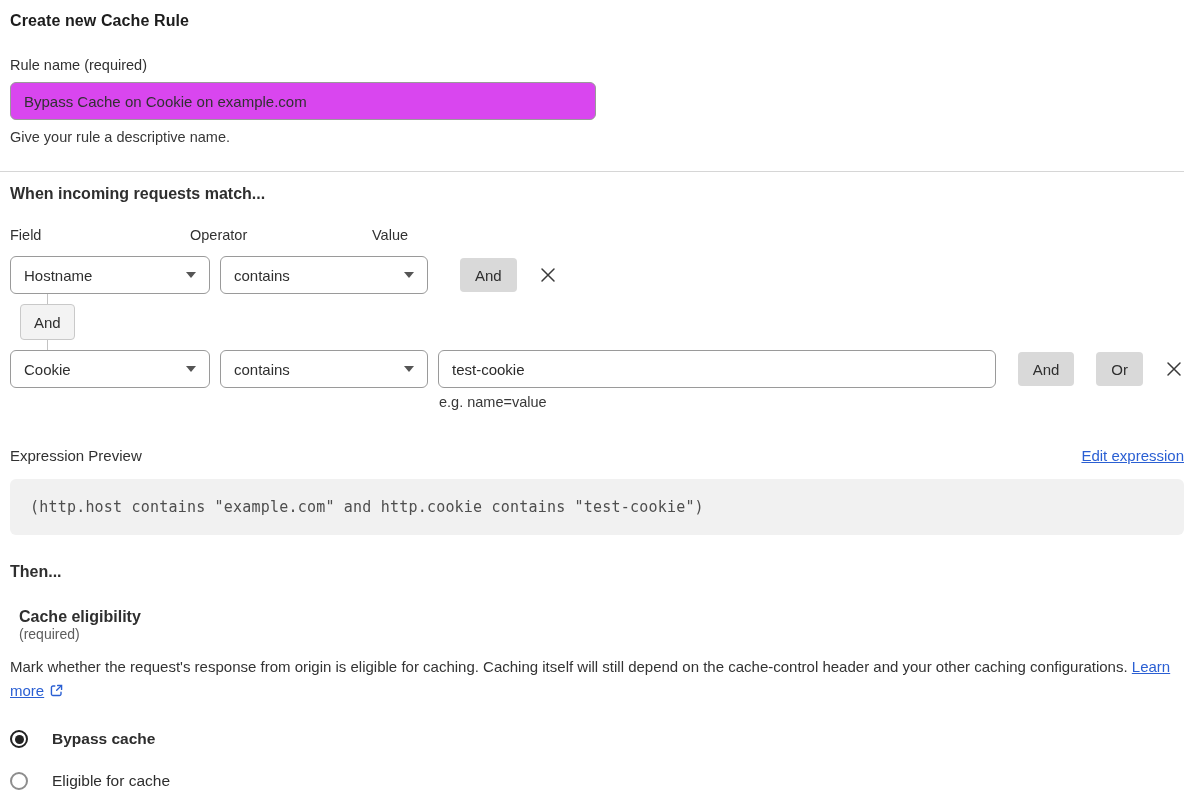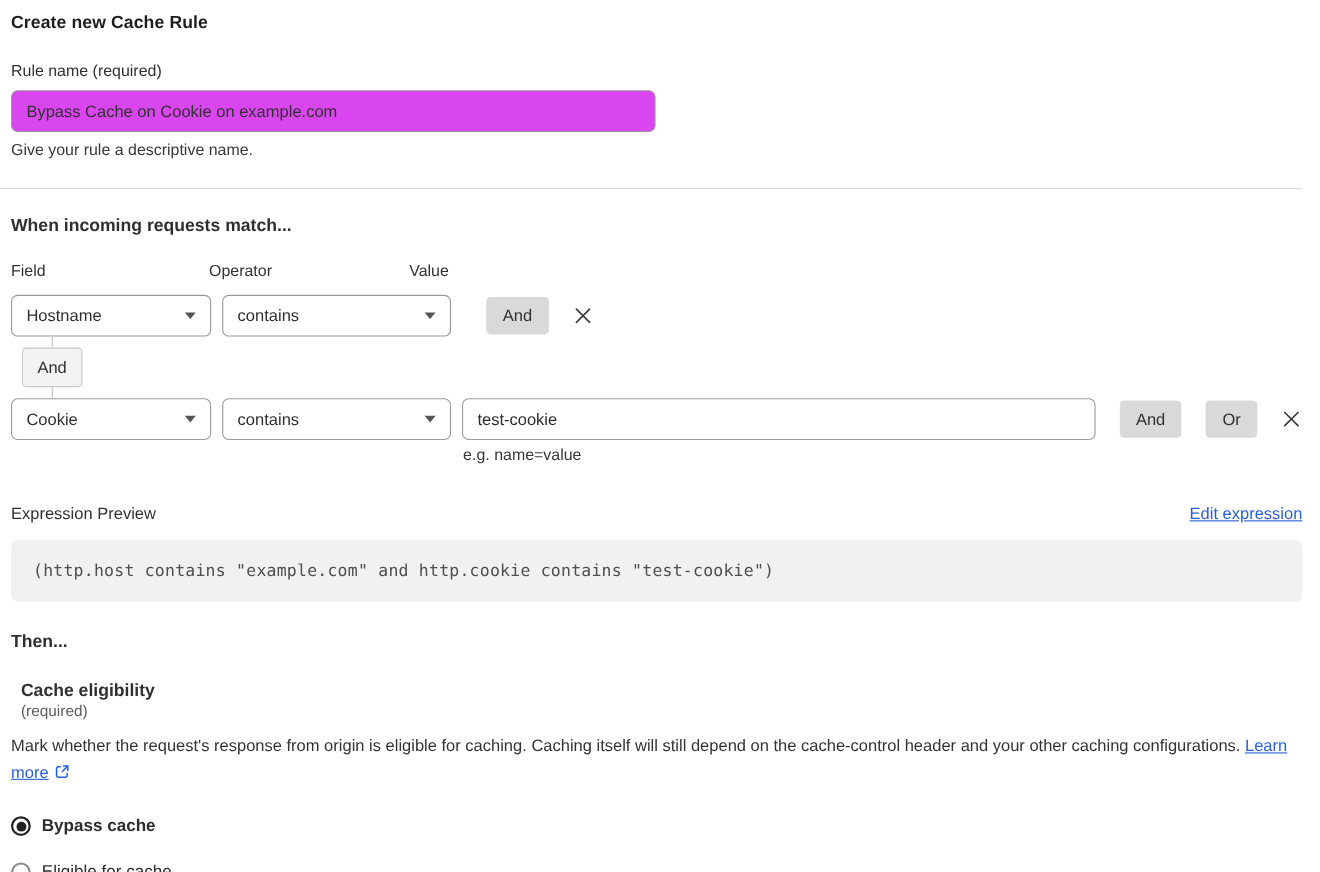--- a/index.html
+++ b/index.html
@@ -32,28 +32,28 @@
     background: #d946ef;
     outline: none;
   }
   .help-text { font-size: 14.5px; color: #383838; margin-top: 9px; }
   .divider {
     border: none;
     border-top: 1px solid #d6d6d6;
     margin: 26px -10px 0 -10px;
     width: 1184px;
   }
-  .section-heading { font-size: 16px; font-weight: 700; color: #2f2f2f; margin-top: 25px; }
+  .section-heading { font-size: 16px; font-weight: 700; color: #2f2f2f; margin-top: 13px; }
   .columns-header { display: flex; margin-top: 24px; font-size: 14.5px; color: #313131; }
   .col-field { width: 170px; margin-right: 10px; }
   .col-operator { width: 172px; margin-right: 10px; }
   .col-value { flex: 1; }
   .clause-row { display: flex; align-items: flex-start; margin-top: 13px; }
   .select-box {
-    width: 182px;
+    width: 200px;
     height: 38px;
     border: 1px solid #9a9a9a;
     border-radius: 6px;
     background: #fff;
     display: flex;
     align-items: center;
     justify-content: space-between;
     padding: 0 13px;
     font-size: 15px;
     color: #2f2f2f;
@@ -166,21 +166,21 @@
     justify-content: center;
     flex: none;
   }
   .radio-circle.checked { border-color: #222; }
   .radio-circle.checked::after {
     content: "";
     width: 9px; height: 9px;
     border-radius: 50%;
     background: #222;
   }
-  .radio-label { margin-left: 10px; font-size: 15.5px; color: #2d2d2d; }
+  .radio-label { margin-left: 24px; font-size: 15.5px; color: #2d2d2d; }
   .radio-label.bold { font-weight: 700; }
 </style>
 </head>
 <body>
 
 <h1 class="page-title">Create new Cache Rule</h1>
 
 <div class="field-label">Rule name (required)</div>
 <input class="text-input" type="text" value="Bypass Cache on Cookie on example.com" style="">
 <div class="help-text">Give your rule a descriptive name.</div>

